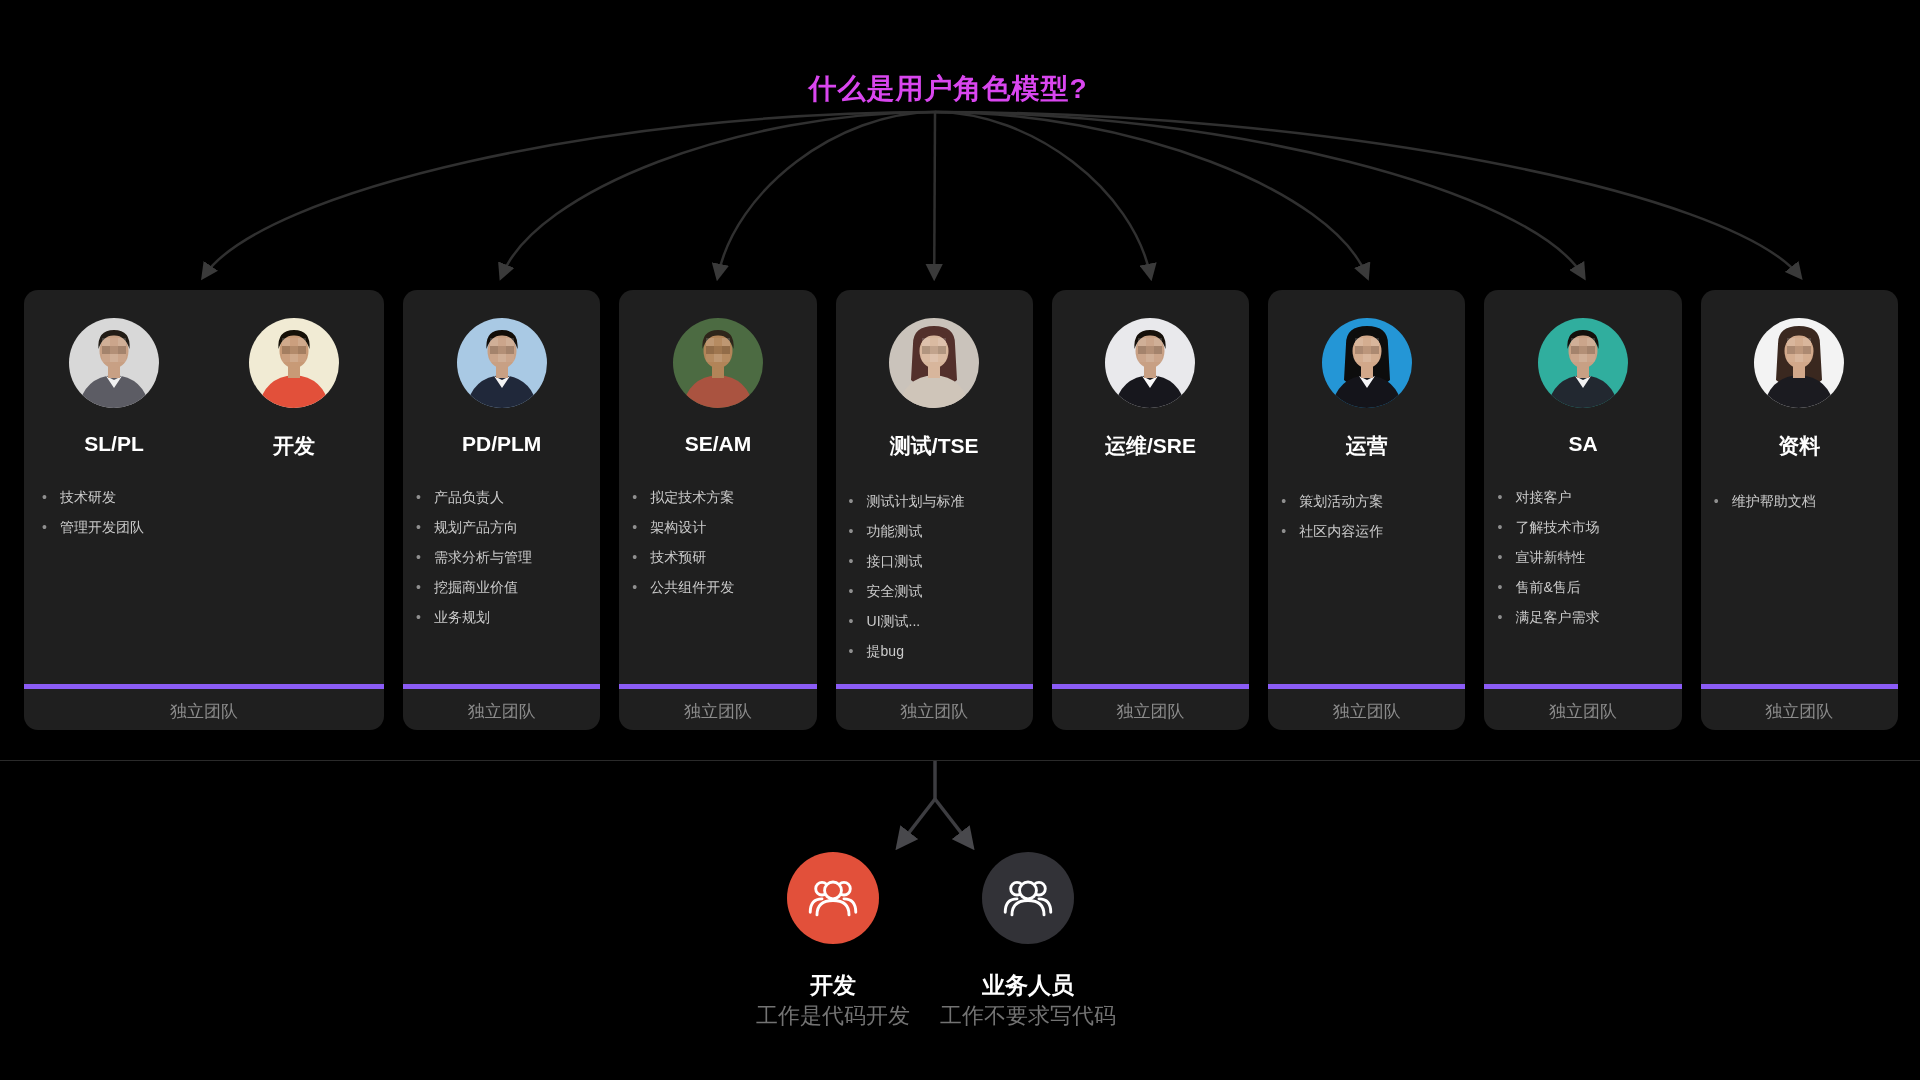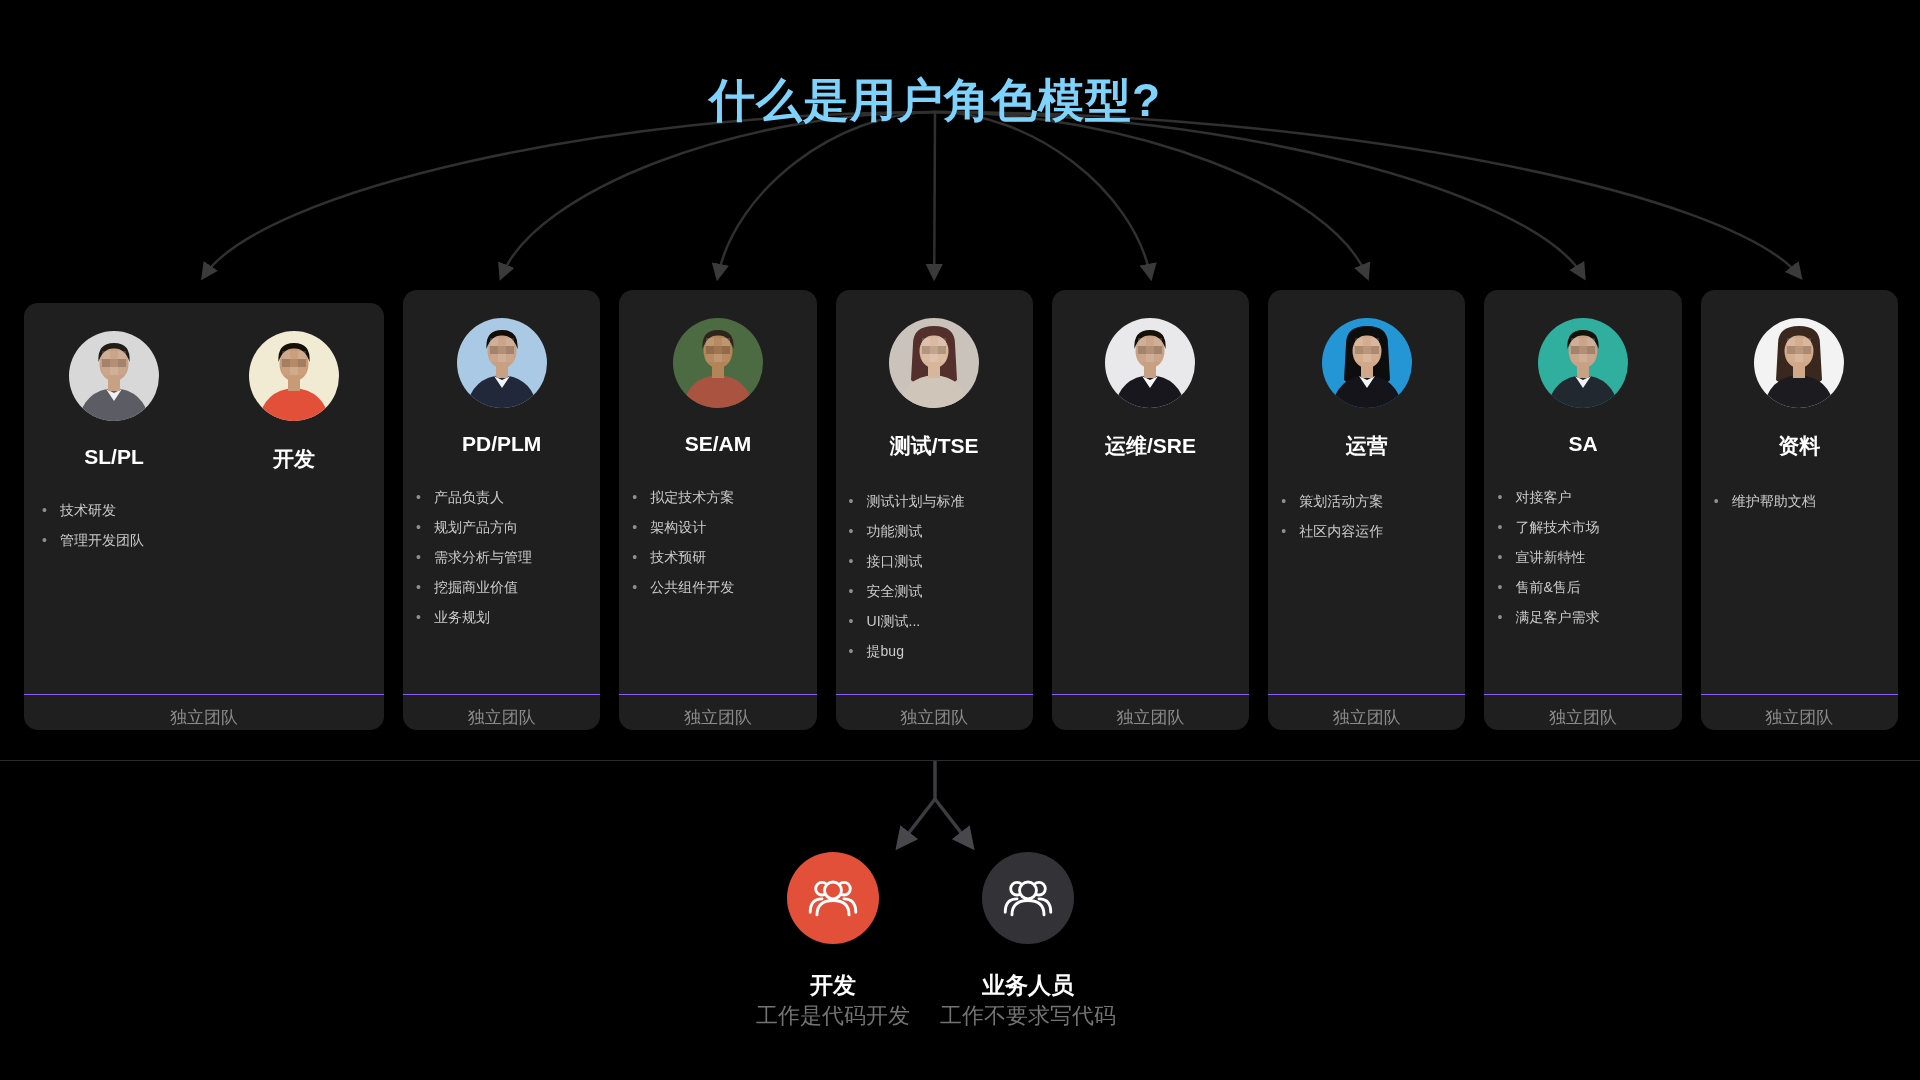--- a/index.html
+++ b/index.html
@@ -1,43 +1,43 @@
 <!DOCTYPE html>
 <html><head>
 <meta charset="utf-8">
 <style>
   * { margin:0; padding:0; box-sizing:border-box; }
   html,body { width:1920px; height:1080px; background:#000; overflow:hidden;
               font-family:"Liberation Sans", sans-serif; }
   .stage { position:relative; width:1920px; height:1080px; background:#000; }
 
-  .page-title { position:absolute; top:70px; left:0; width:1870px; text-align:center;
-                color:#7dd3fc; font-size:46px; font-weight:700; letter-spacing:1px; }
+  .page-title { position:absolute; top:70px; left:13px; width:1870px; text-align:center;
+                color:#d946ef; font-size:28px; font-weight:700; letter-spacing:1px; }
 
   #arrows { position:absolute; left:0; top:0; width:1920px; height:1080px; }
   .fan  { stroke:#303030; stroke-width:2.5; fill:none; }
   .stem { stroke:#3d3d41; stroke-width:3.5; fill:none; }
 
   .cards-row { position:absolute; left:24px; top:290px; width:1874px; height:440px;
                display:flex; gap:19px; }
   .card { position:relative; background:#1f1f1f; border-radius:14px; flex:1; padding-top:28px; }
-  .card.wide { flex:0 0 360px;margin-top:13px; }
+  .card.wide { flex:0 0 360px; }
   .personas { display:flex; height:100%; }
   .persona { flex:1; display:flex; flex-direction:column; align-items:center; min-width:0; }
   .avatar { width:90px; height:90px; border-radius:50%; overflow:hidden; flex:none; }
   .avatar svg { display:block; width:90px; height:90px; }
   .p-name { margin-top:24px; color:#fff; font-size:21px; font-weight:700; white-space:nowrap; }
   .duties { list-style:none; width:100%; margin-top:26px; padding-left:12px; padding-right:6px; }
   .card.wide .duties { padding-left:17px; }
   .duties li { position:relative; padding-left:19px; color:#cbcbcb; font-size:14px;
                line-height:30px; white-space:nowrap; }
   .duties li::before { content:"•"; position:absolute; left:1px; color:#8f8f8f; }
-  .card-footer { position:absolute; left:0; right:0; bottom:0; height:36px; line-height:45px;
+  .card-footer { position:absolute; left:0; right:0; bottom:0; height:46px; line-height:45px;
                  text-align:center; color:#8b8b8b; font-size:17px;
-                 border-top:1px solid #8b5cf6; border-radius:0 0 14px 14px; }
+                 border-top:5px solid #8b5cf6; border-radius:0 0 14px 14px; }
 
   .hr-divider { position:absolute; left:0; top:760px; width:1920px; height:1px; background:#2a2a2a; }
 
   .group { position:absolute; width:260px; text-align:center; }
   .group-dev { left:703px; top:852px; }
   .group-biz { left:898px; top:852px; }
   .group .circle { width:92px; height:92px; border-radius:50%; margin:0 auto;
                    display:flex; align-items:center; justify-content:center; }
   .g-label { margin-top:26px; color:#fff; font-size:23px; font-weight:700; }
   .g-caption { color:#737373; font-size:22px; }

